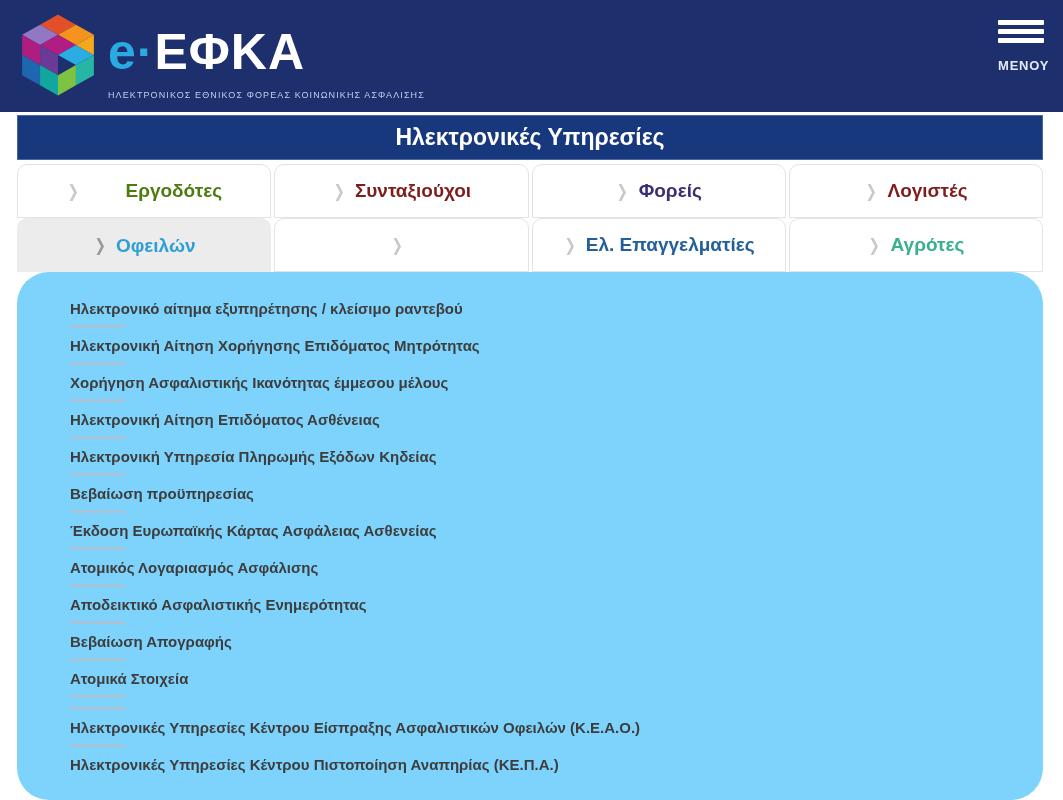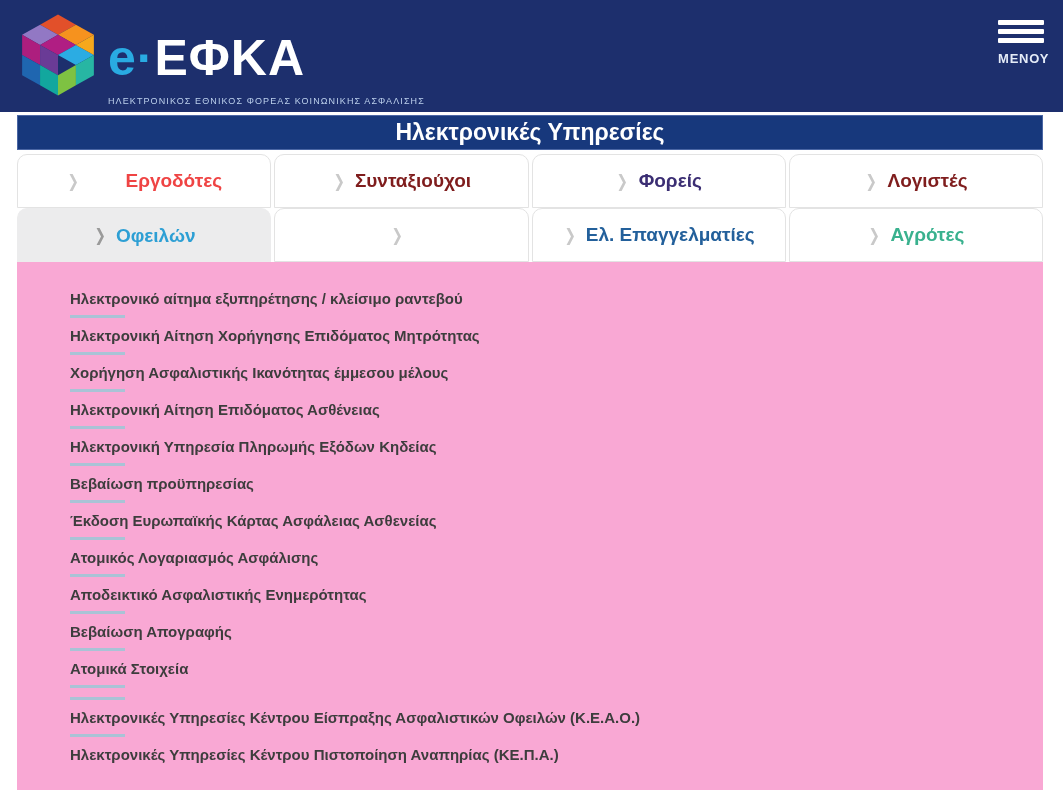--- a/index.html
+++ b/index.html
@@ -2,50 +2,50 @@
 <html lang="el"><head>
 <meta charset="utf-8">
 <style>
   * { margin:0; padding:0; box-sizing:border-box; }
   html,body { width:1063px; height:800px; overflow:hidden; background:#fff;
               font-family:"Liberation Sans","DejaVu Sans",sans-serif; }
   .page { position:relative; width:1063px; height:800px; background:#fff; }
 
   
   .header { position:relative; width:1063px; height:112px; background:#1d2f6d; }
-  .brand { position:absolute; left:12px; top:4px; display:flex; align-items:flex-end; }
+  .brand { position:absolute; left:12px; top:4px; display:flex; align-items:center; }
   .cube { width:92px; height:102px; }
   .brand-text { margin-left:4px; margin-top:16px; }
   .brand-name { font-size:50px; font-weight:bold; line-height:1; letter-spacing:1px; }
   .brand-name .e { color:#29abe2; }
   .brand-name .rest { color:#ffffff; }
   .brand-tagline { margin-top:13px; font-size:9px; letter-spacing:1.1px; color:#bcd0ec; white-space:nowrap; }
 
   .menu-btn { position:absolute; right:17px; top:20px; width:48px; cursor:pointer; text-align:left; }
   .menu-bars { width:46px; }
   .menu-bars .bar { height:5px; background:#ffffff; margin-bottom:4px; border-radius:1px; }
-  .menu-label { margin-top:8px; font-size:13px; font-weight:600; letter-spacing:0.8px; color:#e4ebf7; }
+  .menu-label { margin-top:15px; font-size:13px; font-weight:600; letter-spacing:0.8px; color:#e4ebf7; }
 
   
-  .title-bar { margin:3px 20px 0 17px; height:35px; background:#17387c; border:1px solid #4a66a4;
+  .title-bar { margin:3px 20px 0 17px; height:45px; background:#17387c; border:1px solid #4a66a4;
                display:flex; align-items:center; justify-content:center; }
   .title-bar h1 { font-size:23px; font-weight:bold; color:#ffffff; }
 
   
   .tab-rows { margin:4px 20px 0 17px; }
   .tab-row { display:flex; gap:3px; height:54px; }
   .tab { flex:1; background:#ffffff; border:1px solid #e3e3e3; border-radius:10px 10px 0 0;
          display:flex; align-items:center; justify-content:center; cursor:pointer;
          font-size:19px; font-weight:bold; }
   .tab .chev { color:#c9c9c9; font-weight:normal; font-size:17px; margin-right:9px; transform:scaleX(0.8); }
   .tab.active { background:#ececed; border-color:#ececed; border-bottom:none; }
   .tab.active .chev { color:#9a9a9a; font-weight:bold; }
 
   
-  .panel { margin:0 20px 0 17px; height:528px; background:#f9a8d4; padding:28px 0 0 53px; }
+  .panel { margin:0 20px 0 17px; height:528px; background:#7dd3fc; padding:28px 0 0 53px;border-radius:32px; }
   .svc { display:block; }
   .svc-label { font-size:15px; font-weight:700; color:#3d3d3d; line-height:15px; cursor:pointer; }
   .svc-underline { width:55px; height:3px; background:#a9c3d6; margin:7px 0 9px 0; }
 </style>
 </head>
 <body>
 
 <div class="page">
 
   <div class="header">
@@ -81,21 +81,21 @@
   </div>
 
   <div class="title-bar">
     <h1>Ηλεκτρονικές Υπηρεσίες</h1>
   </div>
 
   <div class="tab-rows">
     <div class="tab-row">
       <div class="tab">
         <span class="chev">❯</span>
-        <span style="color: #ef4444; padding-left: 36px;">Εργοδότες</span>
+        <span style="color: #4d7c0f; padding-left: 36px;">Εργοδότες</span>
       </div>
       <div class="tab">
         <span class="chev">❯</span>
         <span style="color: #7f1d1d;">Συνταξιούχοι</span>
       </div>
       <div class="tab">
         <span class="chev">❯</span>
         <span style="color: rgb(59, 46, 115);">Φορείς</span>
       </div>
       <div class="tab">

